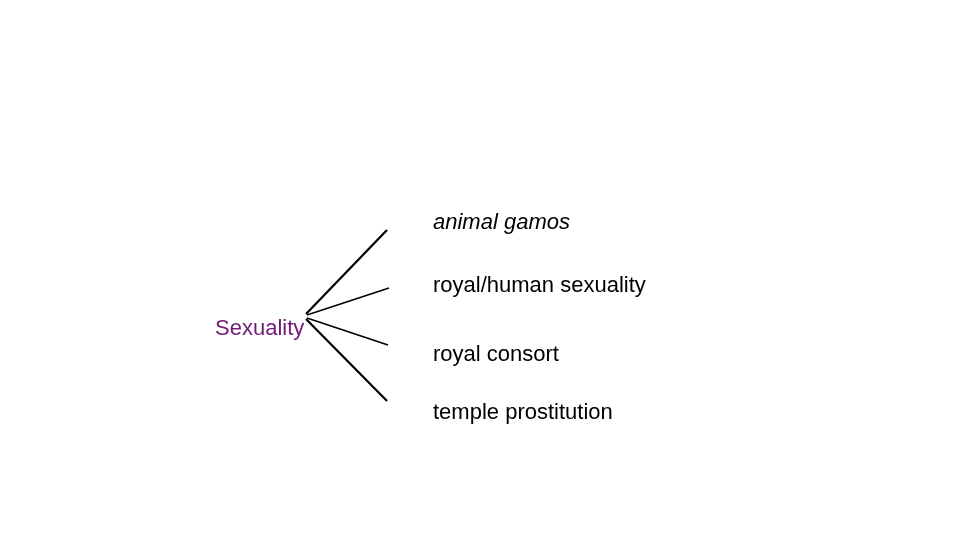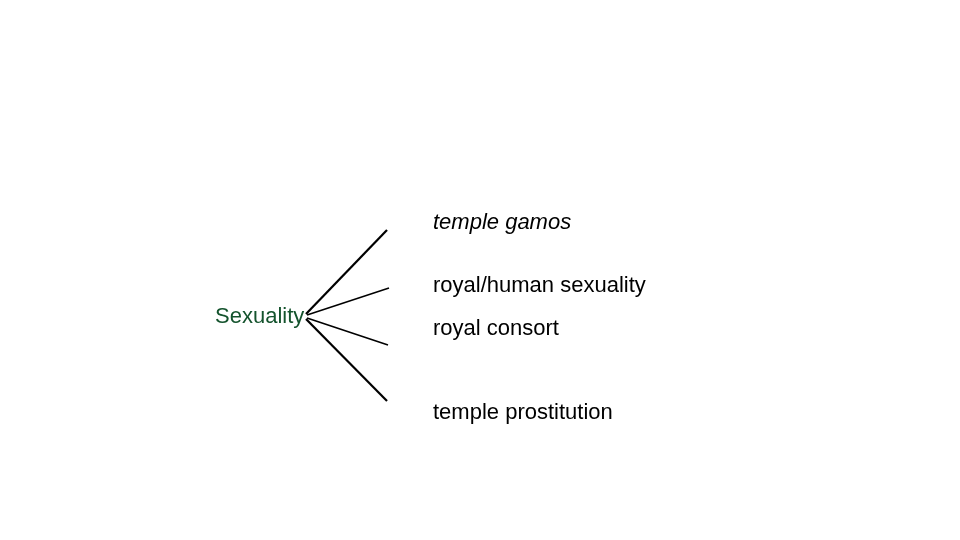--- a/index.html
+++ b/index.html
@@ -30,38 +30,38 @@
   }
   .root-label {
     left: 215px;
     top: 303px;
   }
   .branch-label {
     left: 433px;
   }
   .branch-label.b0 { top: 209px; font-style: italic; }
   .branch-label.b1 { top: 272px; }
-  .branch-label.b2 { top: 315px; }
+  .branch-label.b2 { top: 341px; }
   .branch-label.b3 { top: 399px; }
 </style>
 </head>
 <body>
 
 <div class="canvas" style="background: rgb(255, 255, 255);">
 
   <svg class="lines-svg" viewBox="0 0 960 540" xmlns="http://www.w3.org/2000/svg">
     <line x1="306" y1="314" x2="387" y2="230" stroke-width="2.2" stroke-linecap="butt" stroke="#000000"></line>
     <line x1="307" y1="315" x2="389" y2="288" stroke-width="1.5" stroke-linecap="butt" stroke="#000000"></line>
     <line x1="307" y1="318" x2="388" y2="345" stroke-width="1.5" stroke-linecap="butt" stroke="#000000"></line>
     <line x1="306" y1="319" x2="387" y2="401" stroke-width="2.2" stroke-linecap="butt" stroke="#000000"></line>
   </svg>
 
-  <div class="node-label root-label" style="color: #14532d;">Sexuality</div>
+  <div class="node-label root-label" style="color: #701a75; margin-top: 12px;">Sexuality</div>
 
-  <div class="node-label branch-label b0" style="color: rgb(0, 0, 0);">temple gamos</div>
+  <div class="node-label branch-label b0" style="color: rgb(0, 0, 0);">animal gamos</div>
 
   <div class="node-label branch-label b1" style="color: rgb(0, 0, 0);">royal/human sexuality</div>
 
   <div class="node-label branch-label b2" style="color: rgb(0, 0, 0);">royal consort</div>
 
   <div class="node-label branch-label b3" style="color: rgb(0, 0, 0);">temple prostitution</div>
 
 </div>
 
 </body></html>

